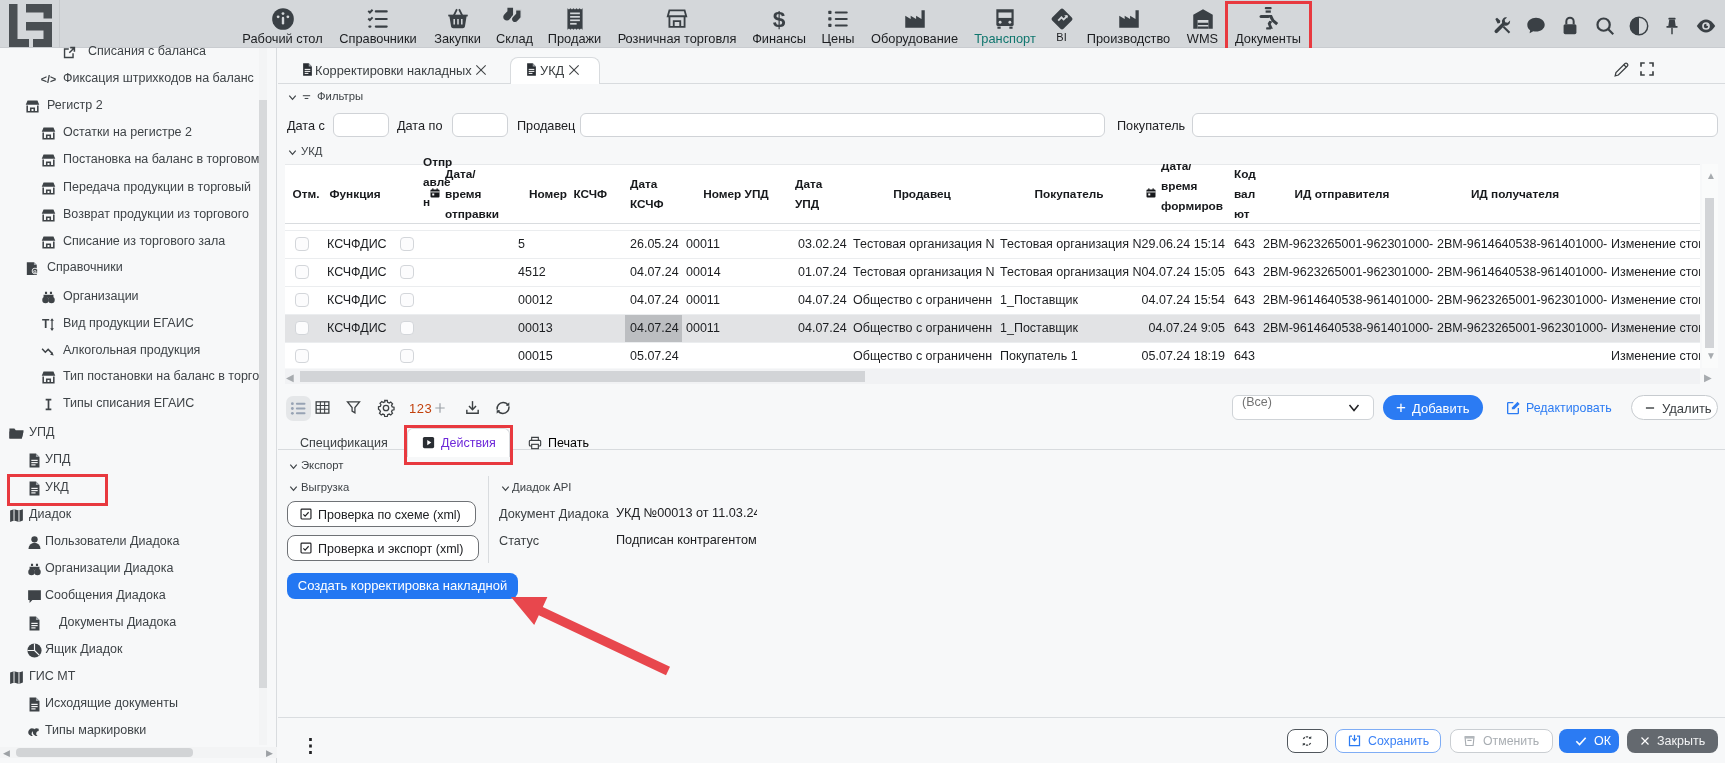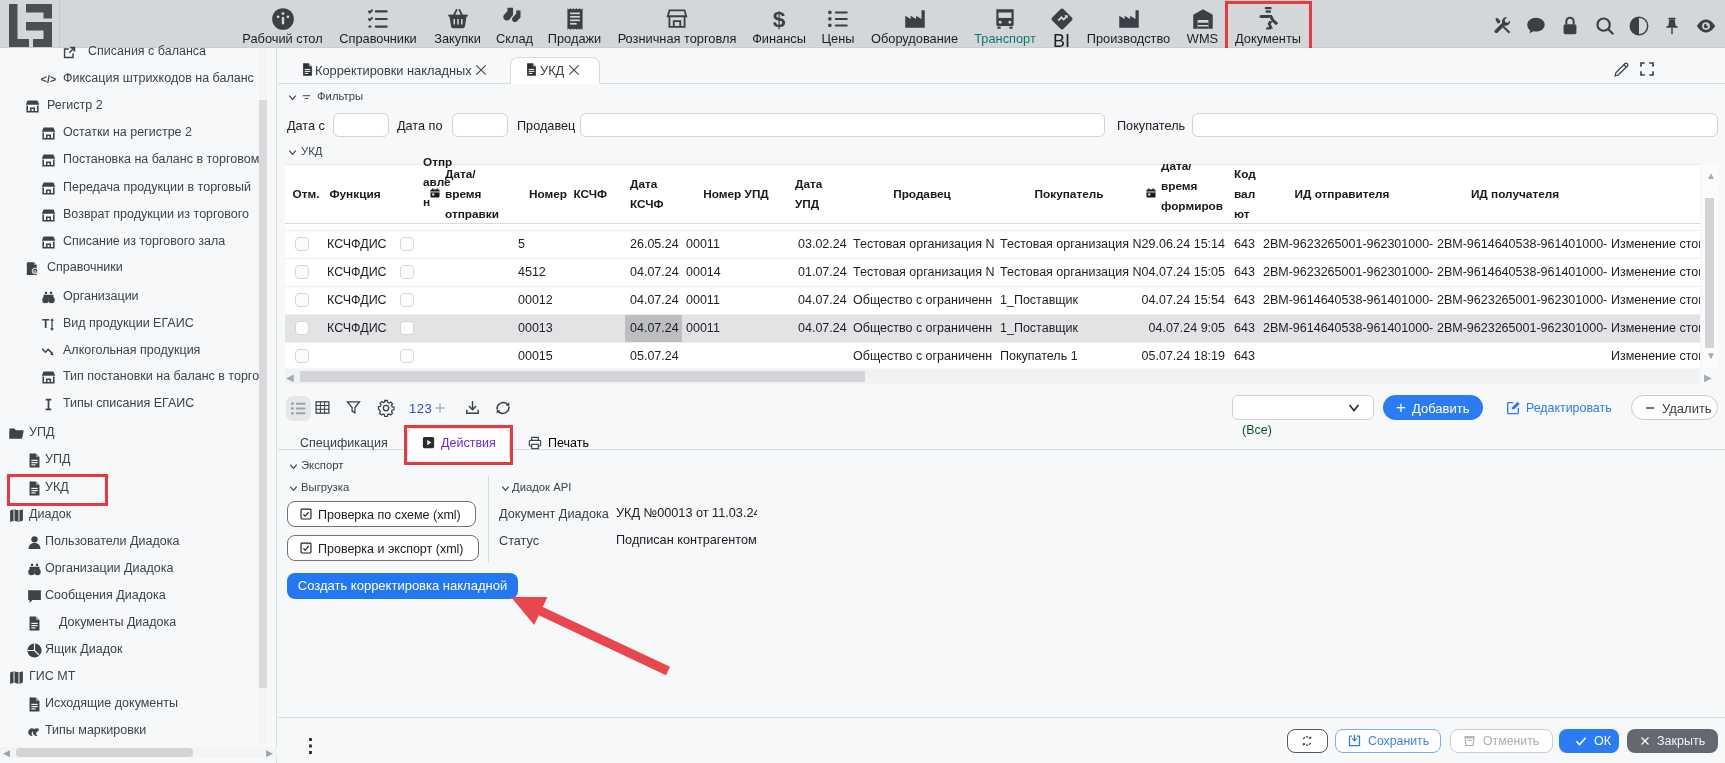--- a/index.html
+++ b/index.html
@@ -120,21 +120,21 @@
     </g>
   </svg>
 <div class="abs" style="left:1005px;top:31px;transform:translateX(-50%);font-size:12.8px;color:#0f766e">Транспорт</div>
 <svg class="abs" style="left:1048.5px;top:6px;" width="26" height="26" viewBox="0 0 24 24">
     <g fill="#3a4045">
       <rect x="4.6" y="4.6" width="14.8" height="14.8" rx="2" transform="rotate(45 12 12)"></rect>
       <path d="M8.5 13.5l3-3 2 2 3.5-3.5" stroke="#d4d7da" stroke-width="1.7" fill="none"></path>
       <path d="M14 8.5h3v3z" fill="#d4d7da"></path>
     </g>
   </svg>
-<div class="abs" style="left:1061.5px;top:31px;transform:translateX(-50%);font-size:18px;color:#1c1e21">BI</div>
+<div class="abs" style="left:1061.5px;top:31px;transform:translateX(-50%);font-size:11px;color:#1c1e21">BI</div>
 <svg class="abs" style="left:1115.5px;top:6px;" width="26" height="26" viewBox="0 0 24 24">
     <g fill="#3a4045">
       <path d="M3 20V9l5 3V9l5 3V9l5 3V4h3v16H3z"></path>
     </g>
   </svg>
 <div class="abs" style="left:1128.5px;top:31px;transform:translateX(-50%);font-size:12.8px;color:#1c1e21">Производство</div>
 <svg class="abs" style="left:1189.5px;top:6px;" width="26" height="26" viewBox="0 0 24 24">
     <g fill="#3a4045">
       <path d="M3 8l9-5 9 5v13h-4v-8H7v8H3V8z"></path>
       <path d="M7 21v-2h10v2H7zm0-3.5v-2h10v2H7z"></path>
@@ -634,21 +634,21 @@
     <g fill="#3a4045">
       <path d="M3.5 4h17l-6.5 8v7.5l-4-2.5V12z" fill="none" stroke="#3c4043" stroke-width="1.8"></path>
     </g>
   </svg>
 <svg class="abs" style="left:377px;top:399px;" width="18" height="18" viewBox="0 0 24 24">
     <g fill="#3a4045">
       <path d="M10.3 2h3.4l.5 2.4 2.1.9 2-1.3 2.4 2.4-1.3 2 .9 2.1 2.4.5v3.4l-2.4.5-.9 2.1 1.3 2-2.4 2.4-2-1.3-2.1.9-.5 2.4h-3.4l-.5-2.4-2.1-.9-2 1.3-2.4-2.4 1.3-2-.9-2.1L2 13.7v-3.4l2.4-.5.9-2.1-1.3-2 2.4-2.4 2 1.3 2.1-.9z" fill="none" stroke="#3c4043" stroke-width="1.7"></path>
       <circle cx="12" cy="12" r="3.6" fill="none" stroke="#3c4043" stroke-width="1.7"></circle>
     </g>
   </svg>
-<div class="abs" style="left:409px;top:401px;font-size:13px;color:#1d4ed8;letter-spacing:0.5px">123</div>
+<div class="abs" style="left:409px;top:401px;font-size:13px;color:#c2410c;letter-spacing:0.5px">123</div>
 <svg class="abs" style="left:433px;top:401px;" width="14" height="14" viewBox="0 0 24 24">
     <g fill="#3a4045">
       <path d="M12 4v16M4 12h16" stroke="#9aa0a6" stroke-width="2"></path>
     </g>
   </svg>
 <svg class="abs" style="left:464px;top:399px;" width="17" height="17" viewBox="0 0 24 24">
     <g fill="#3a4045">
       <path d="M12 3v11" stroke="#3c4043" stroke-width="2"></path>
       <path d="M7 10l5 5 5-5" fill="none" stroke="#3c4043" stroke-width="2"></path>
       <path d="M4 15v5h16v-5" fill="none" stroke="#3c4043" stroke-width="2"></path>
@@ -656,21 +656,21 @@
   </svg>
 <svg class="abs" style="left:493px;top:398px;" width="20" height="20" viewBox="0 0 24 24">
     <g fill="#3a4045">
       <path d="M5 14a7.2 7.2 0 0 1 7-8.5 7.3 7.3 0 0 1 6.2 3.2" fill="none" stroke="#3c4043" stroke-width="1.8"></path>
       <path d="M19.6 5.2v4.2h-4.2z"></path>
       <path d="M19 10a7.2 7.2 0 0 1-7 8.5 7.3 7.3 0 0 1-6.2-3.2" fill="none" stroke="#3c4043" stroke-width="1.8"></path>
       <path d="M4.4 18.8v-4.2h4.2z"></path>
     </g>
   </svg>
 <div class="abs" style="left:1232px;top:395px;width:142px;height:25px;background:#fff;border:1px solid #cfd3d7;border-radius:6px"></div>
-<div class="abs" style="left:1242px;top:423px;font-size:12.5px;color:#14532d">(Все)</div>
+<div class="abs" style="left:1242px;top:395px;font-size:12.5px;color:#737373">(Все)</div>
 <svg class="abs" style="left:1348px;top:403px" width="12" height="10" viewBox="0 0 24 20">
     <path d="M3 4l9 11 9-11" fill="none" stroke="#202124" stroke-width="3"></path>
   </svg>
 <div class="abs" style="left:1383px;top:395px;width:100px;height:25px;background:#2b7bf3;border-radius:13px"></div>
 <div class="abs" style="left:1396px;top:398px;font-size:17px;color:#fff">+</div>
 <div class="abs" style="left:1412px;top:401px;font-size:13px;color:#fff">Добавить</div>
 <svg class="abs" style="left:1505px;top:400px;" width="16" height="16" viewBox="0 0 24 24">
     <g fill="#3a4045">
       <path d="M20 12v7.5a1 1 0 0 1-1 1H5a1 1 0 0 1-1-1V5a1 1 0 0 1 1-1h7.5" fill="none" stroke="#2b7bf3" stroke-width="2"></path>
       <path d="M10 14l.8-3.2 8-8L22 6l-8 8z" fill="#2b7bf3"></path>

